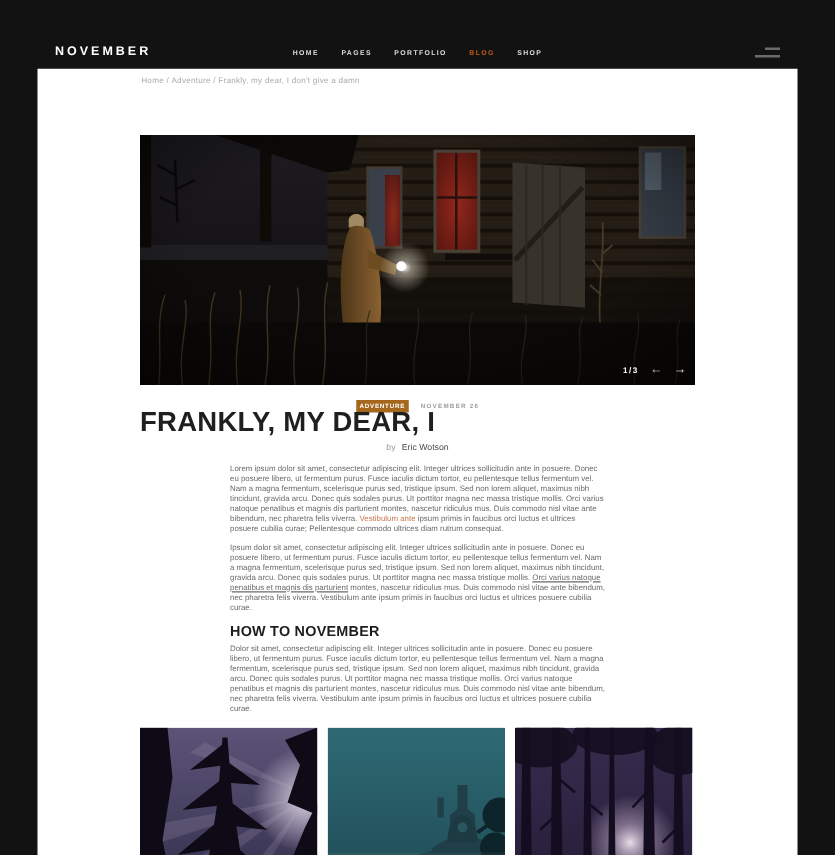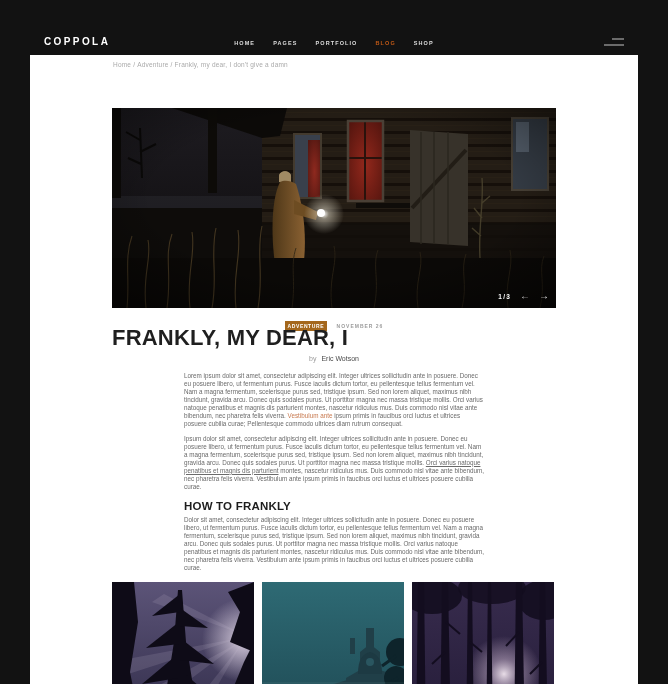--- a/index.html
+++ b/index.html
@@ -76,21 +76,21 @@
   .article-tail p { font-size:6.3px; line-height:8px; color:#6a6a6a; }
   
   .gallery { width:444px; margin:10px auto 0; display:flex; gap:8px; }
   .gallery-item { width:142px; height:160px; overflow:hidden; }
   .gallery-item svg { display:block; }
 </style>
 </head>
 <body>
 
 <div class="header">
-  <div class="logo">COPPOLA</div>
+  <div class="logo">NOVEMBER</div>
   <div class="nav">
     <span class="nav-item">HOME</span>
     <span class="nav-item">PAGES</span>
     <span class="nav-item">PORTFOLIO</span>
     <span class="nav-item active">BLOG</span>
     <span class="nav-item">SHOP</span>
   </div>
   <div class="hamburger">
     <div class="bar1"></div>
     <div class="bar2"></div>
@@ -209,21 +209,21 @@
     </h1>
     <div class="byline">
       <span>by</span>
       <span class="author">Eric Wotson</span>
     </div>
 
     <div class="article">
       <p><span>Lorem ipsum dolor sit amet, consectetur adipiscing elit. Integer ultrices sollicitudin ante in posuere. Donec eu posuere libero, ut fermentum purus. Fusce iaculis dictum tortor, eu pellentesque tellus fermentum vel. Nam a magna fermentum, scelerisque purus sed, tristique ipsum. Sed non lorem aliquet, maximus nibh tincidunt, gravida arcu. Donec quis sodales purus. Ut porttitor magna nec massa tristique mollis. Orci varius natoque penatibus et magnis dis parturient montes, nascetur ridiculus mus. Duis commodo nisl vitae ante bibendum, nec pharetra felis viverra. </span><span class="link-orange">Vestibulum ante</span><span> ipsum primis in faucibus orci luctus et ultrices posuere cubilia curae; Pellentesque commodo ultrices diam rutrum consequat.</span></p>
       <p><span>Ipsum dolor sit amet, consectetur adipiscing elit. Integer ultrices sollicitudin ante in posuere. Donec eu posuere libero, ut fermentum purus. Fusce iaculis dictum tortor, eu pellentesque tellus fermentum vel. Nam a magna fermentum, scelerisque purus sed, tristique ipsum. Sed non lorem aliquet, maximus nibh tincidunt, gravida arcu. Donec quis sodales purus. Ut porttitor magna nec massa tristique mollis. </span><span class="link-underline">Orci varius natoque penatibus et magnis dis parturient</span><span> montes, nascetur ridiculus mus. Duis commodo nisl vitae ante bibendum, nec pharetra felis viverra. Vestibulum ante ipsum primis in faucibus orci luctus et ultrices posuere cubilia curae.</span></p>
     </div>
-    <h2 class="section-heading">HOW TO FRANKLY</h2>
+    <h2 class="section-heading">HOW TO NOVEMBER</h2>
     <div class="article-tail">
       <p>Dolor sit amet, consectetur adipiscing elit. Integer ultrices sollicitudin ante in posuere. Donec eu posuere libero, ut fermentum purus. Fusce iaculis dictum tortor, eu pellentesque tellus fermentum vel. Nam a magna fermentum, scelerisque purus sed, tristique ipsum. Sed non lorem aliquet, maximus nibh tincidunt, gravida arcu. Donec quis sodales purus. Ut porttitor magna nec massa tristique mollis. Orci varius natoque penatibus et magnis dis parturient montes, nascetur ridiculus mus. Duis commodo nisl vitae ante bibendum, nec pharetra felis viverra. Vestibulum ante ipsum primis in faucibus orci luctus et ultrices posuere cubilia curae.</p>
     </div>
 
     <div class="gallery">
       <div class="gallery-item" role="img" aria-label="Dark spruce silhouettes against a purple night sky with moonlight rays">
         <svg width="142" height="160" viewBox="0 0 142 160">
           <defs>
             <linearGradient id="g1sky" x1="0" y1="0" x2="0" y2="1">
               <stop offset="0" stop-color="#5c5478"></stop>

